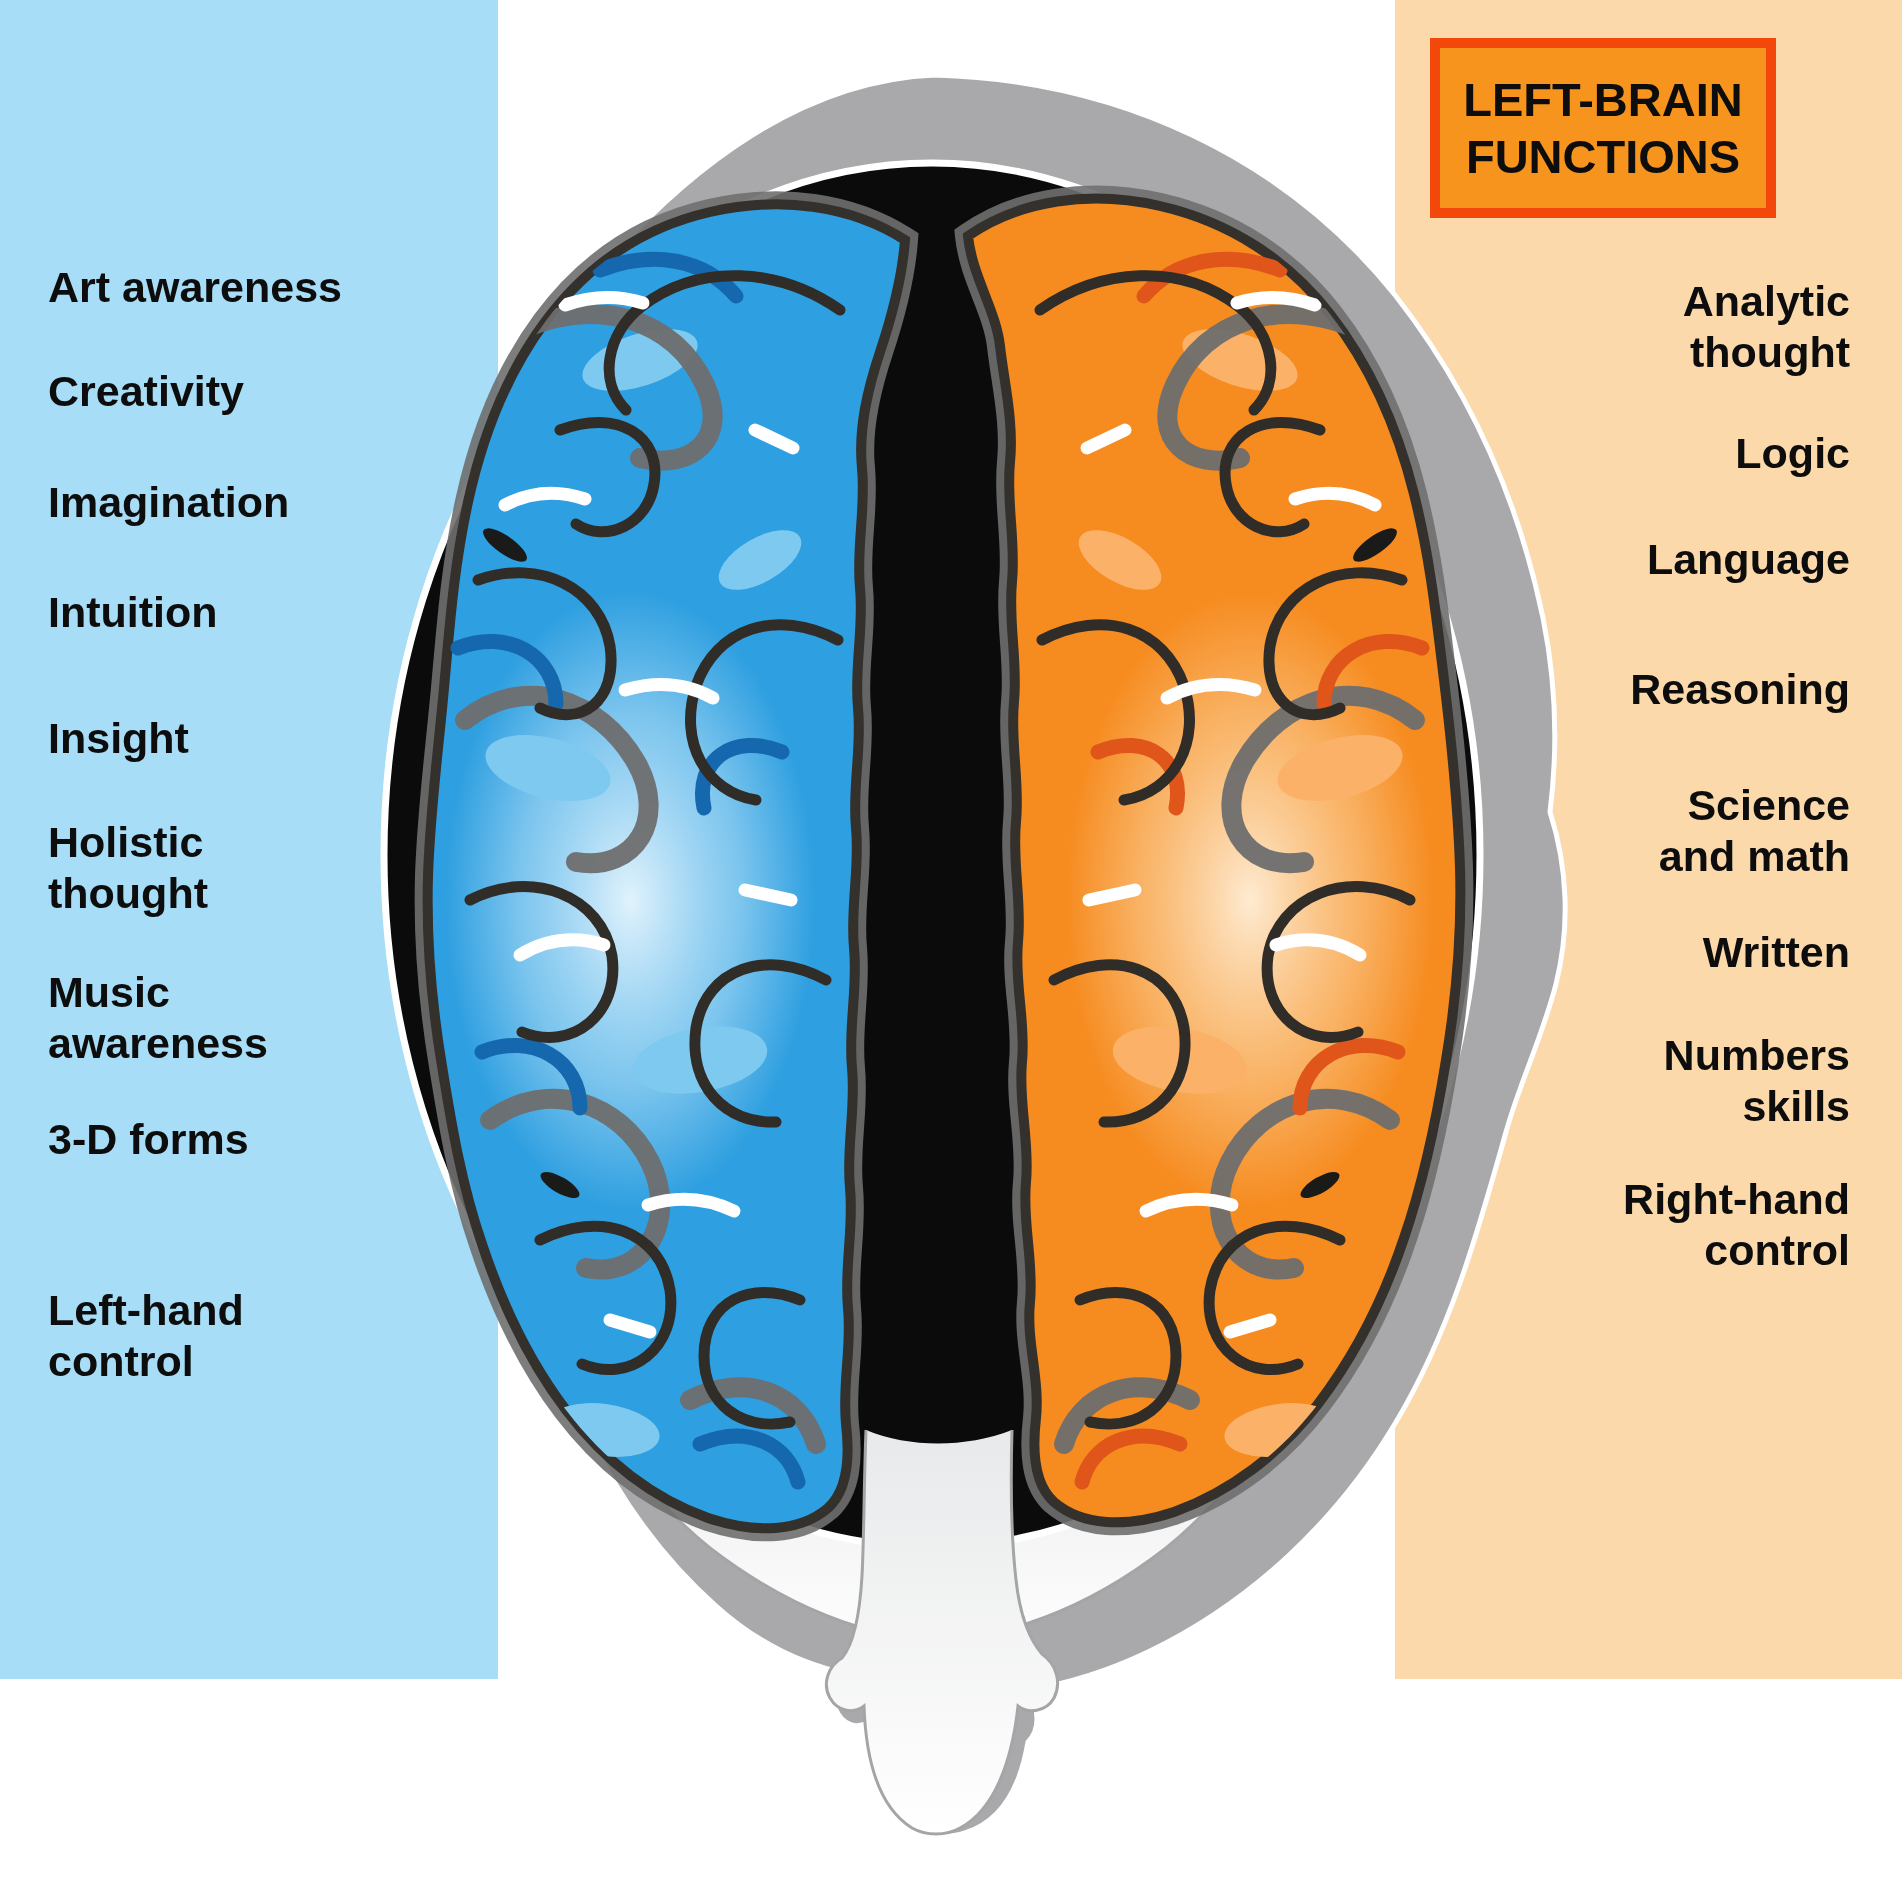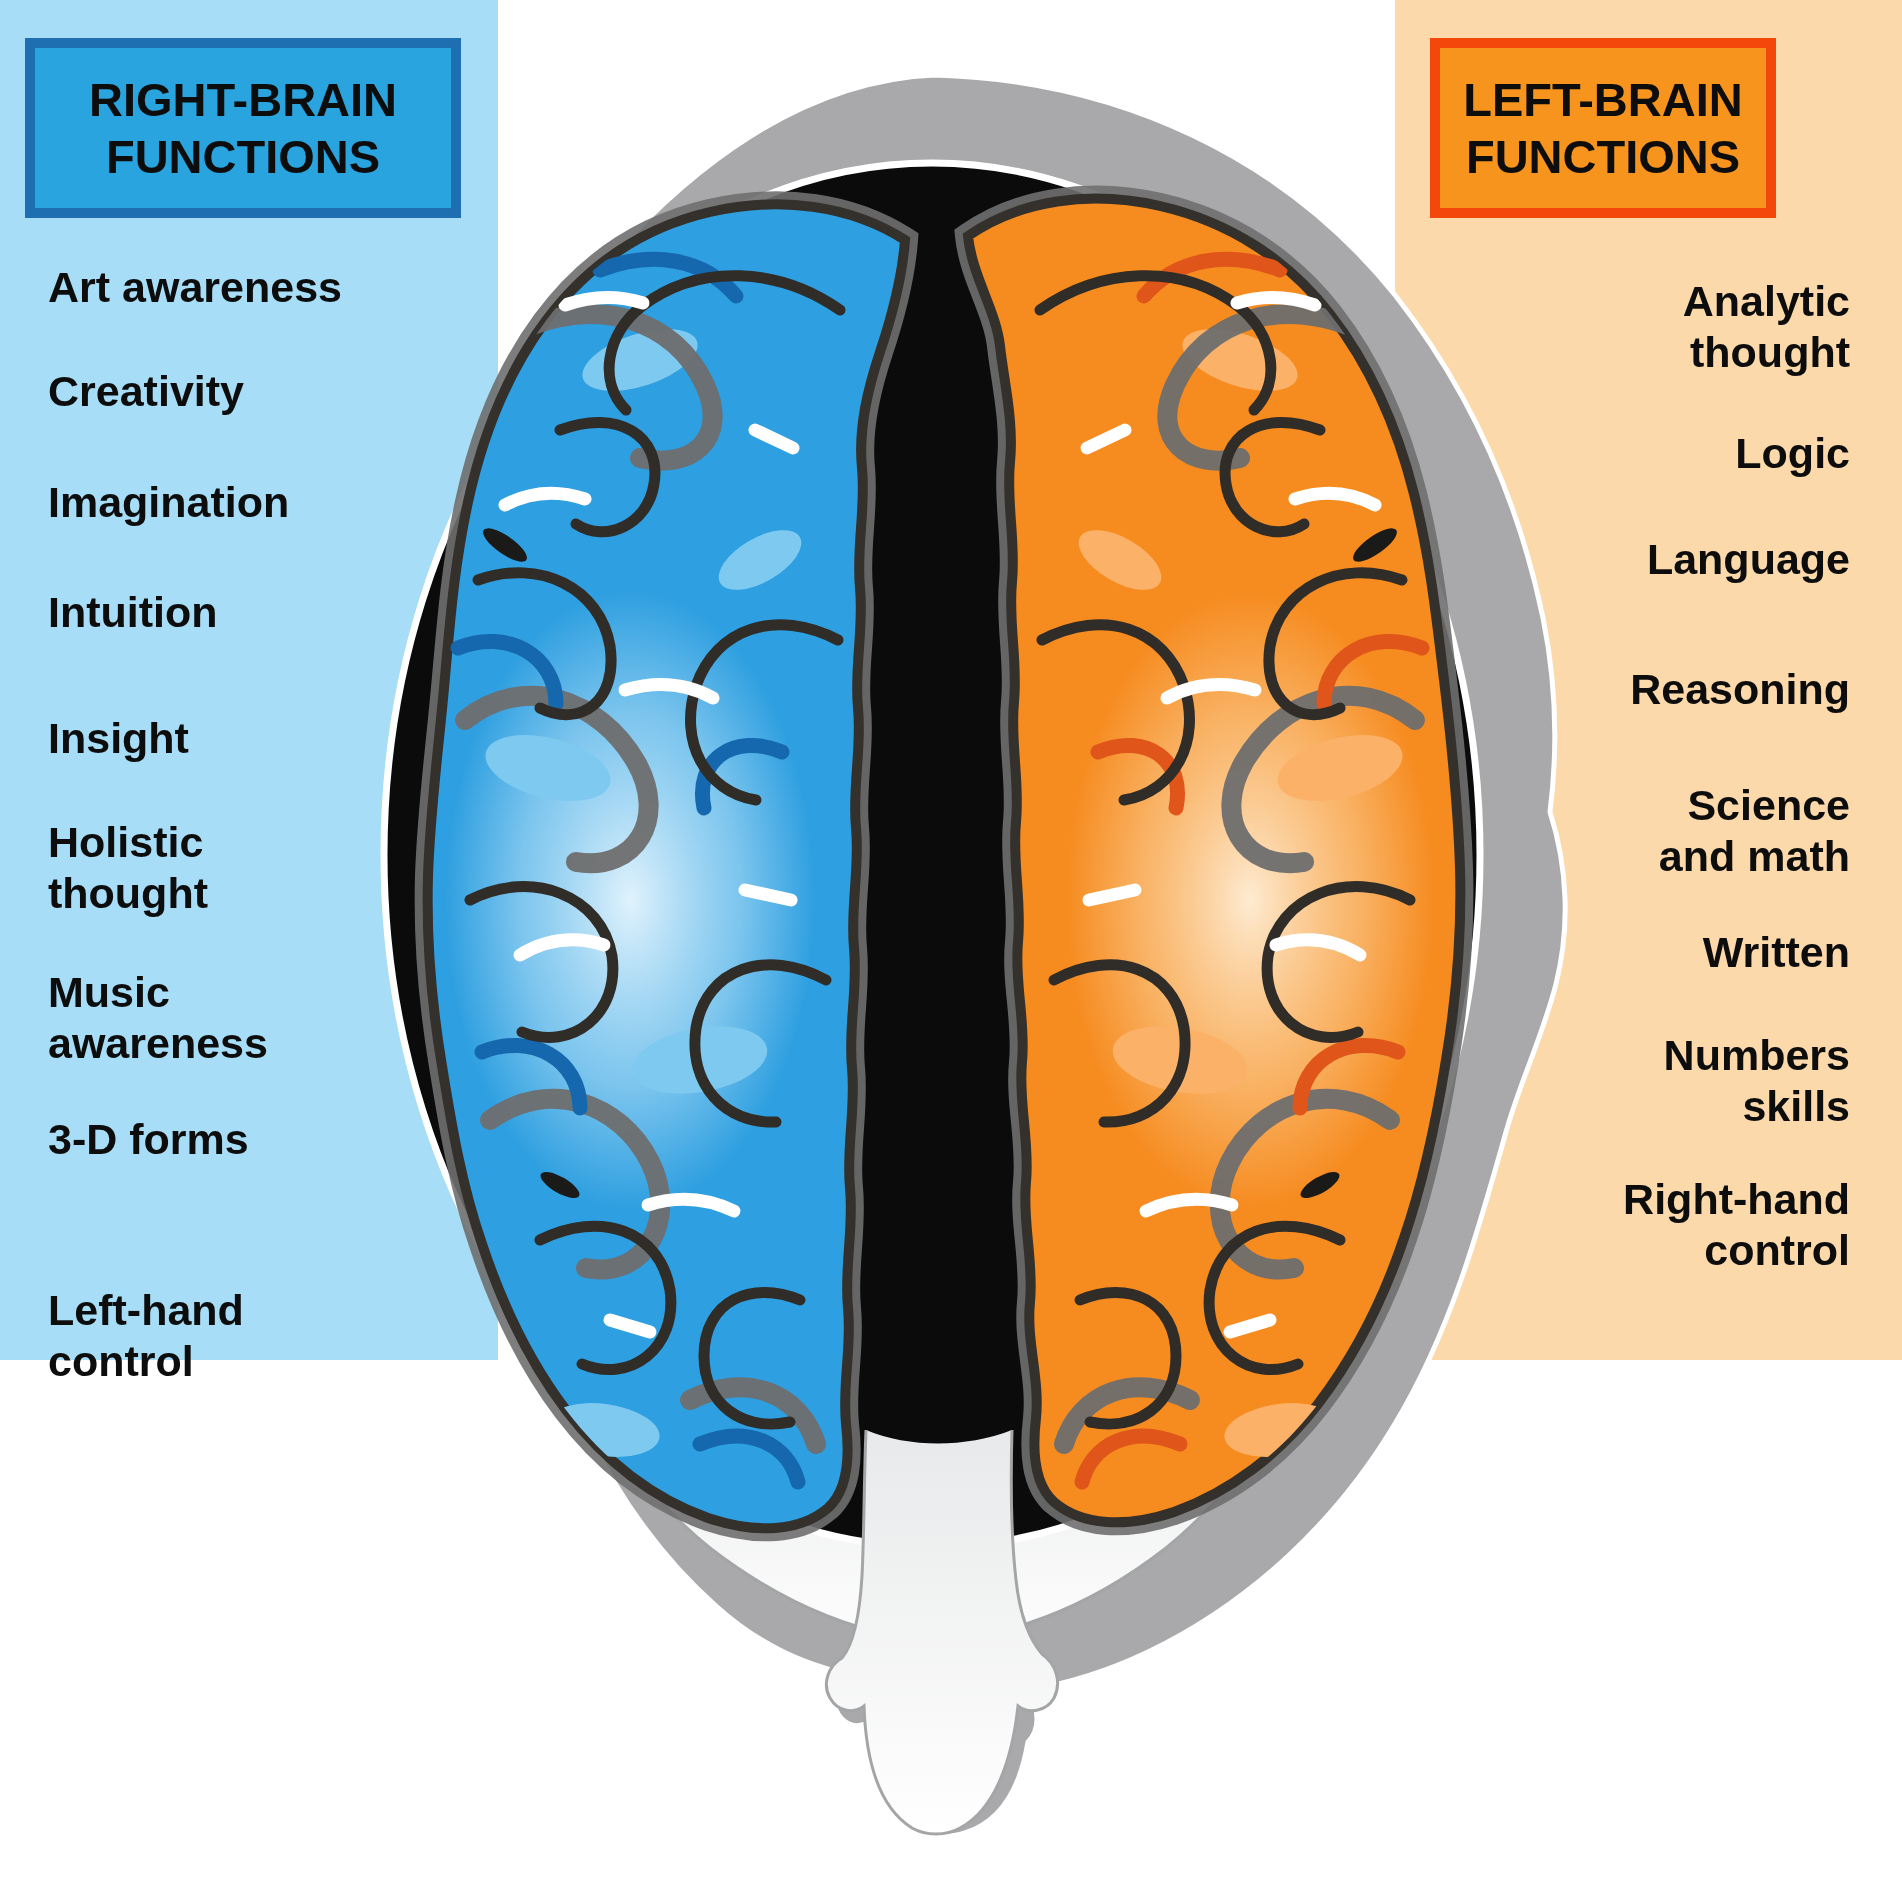--- a/index.html
+++ b/index.html
@@ -1,20 +1,20 @@
 <!DOCTYPE html>
 <html style="--left_panel_bg: #A7DDF6; --left_title_bg: #29A4DE; --left_title_border: #1D6FB2; --right_panel_bg: #FBD9AB; --right_title_bg: #F7941E; --right_title_border: #F3470B; --head_gray: #A9A9AB; --skull_black: #0B0B0B; --hemisphere_left_blue: #2E9FE0; --hemisphere_right_orange: #F68B1F;"><head>
 <meta charset="utf-8">
 <style>
   html,body{margin:0;padding:0;background:#ffffff;}
   .stage{
     position:relative;width:1902px;height:1902px;overflow:hidden;
     font-family:"Liberation Sans","DejaVu Sans",sans-serif;background:#ffffff;
   }
-  .panel{position:absolute;top:0;height:1360px;}
+  .panel{position:absolute;top:0;height:1679px;}
   .panel.left{left:0;width:498px;background:var(--left_panel_bg,#A7DDF6);}
   .panel.right{left:1395px;width:507px;background:var(--right_panel_bg,#FBD9AB);}
   .title-box{
     position:absolute;box-sizing:border-box;display:flex;align-items:center;justify-content:center;
     text-align:center;font-weight:700;font-size:47px;line-height:57px;color:#0d0d0d;padding:0 14px;
   }
   .title-box.left{left:25px;top:38px;width:436px;height:180px;
     background:var(--left_title_bg,#29A4DE);border:10px solid var(--left_title_border,#1D6FB2);}
   .title-box.right{left:1430px;top:38px;width:346px;height:180px;
     background:var(--right_title_bg,#F7941E);border:10px solid var(--right_title_border,#F3470B);}
@@ -54,21 +54,20 @@
     <div class="item" style="top:664px">Reasoning</div>
     <div class="item" style="top:780px">Science
 and math</div>
     <div class="item" style="top:927px">Written</div>
     <div class="item" style="top:1030px">Numbers
 skills</div>
     <div class="item" style="top:1174px">Right-hand
 control</div>
   </div>
 
-  <div class="title-box left">RIGHT-BRAIN FUNCTIONS</div>
   <div class="title-box right">LEFT-BRAIN FUNCTIONS</div>
 
   <svg class="head-svg" width="1902" height="1902" viewBox="0 0 1902 1902">
     <defs>
       <linearGradient id="faceGrad" x1="0" y1="0" x2="0" y2="1">
         <stop offset="0" stop-color="#D4D5D7"></stop>
           <stop offset="0.55" stop-color="#ECEDEE"></stop>
           <stop offset="1" stop-color="#FDFDFD"></stop>
       </linearGradient>
       <linearGradient id="noseGrad" x1="0" y1="0" x2="0" y2="1">

